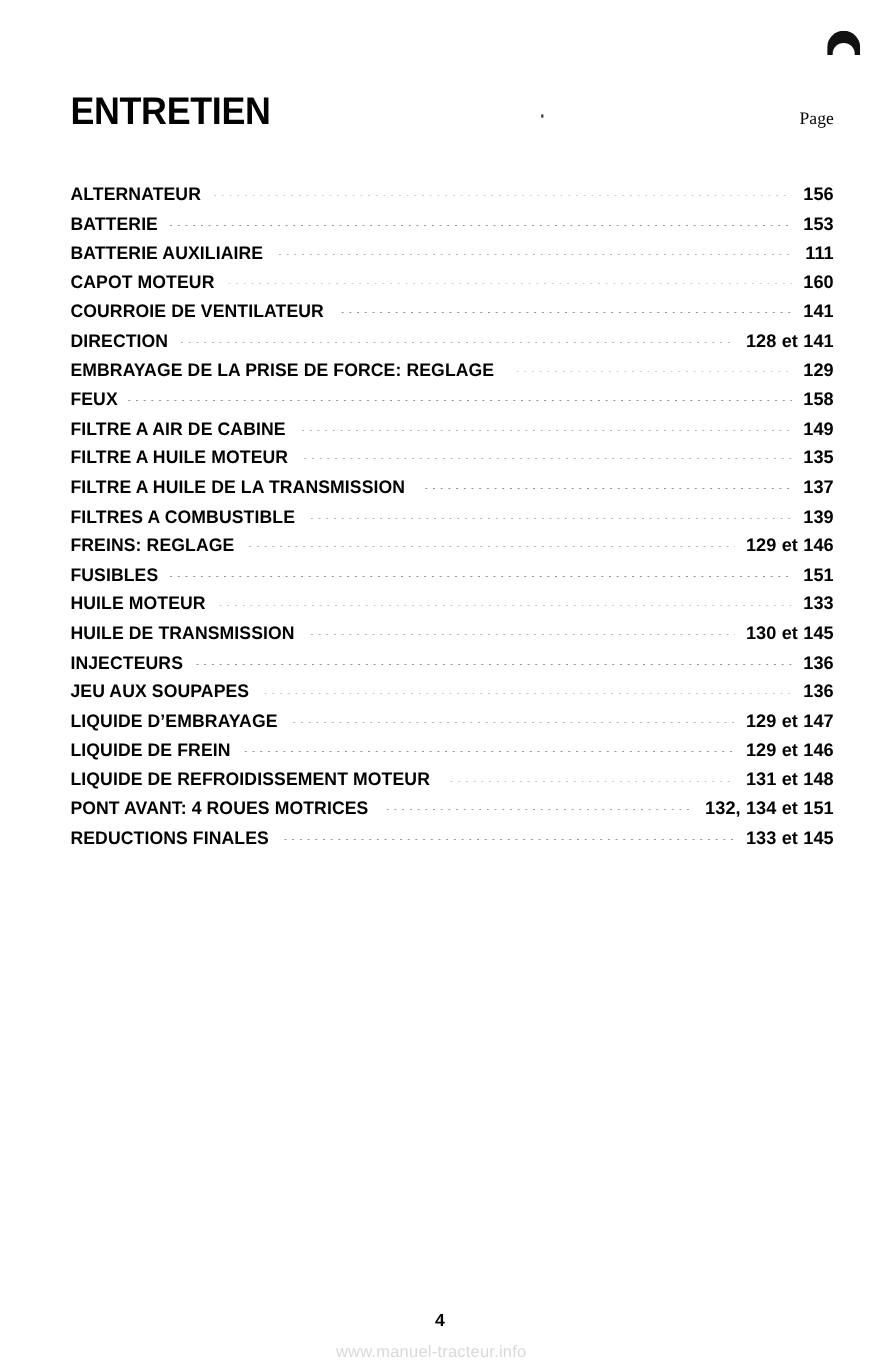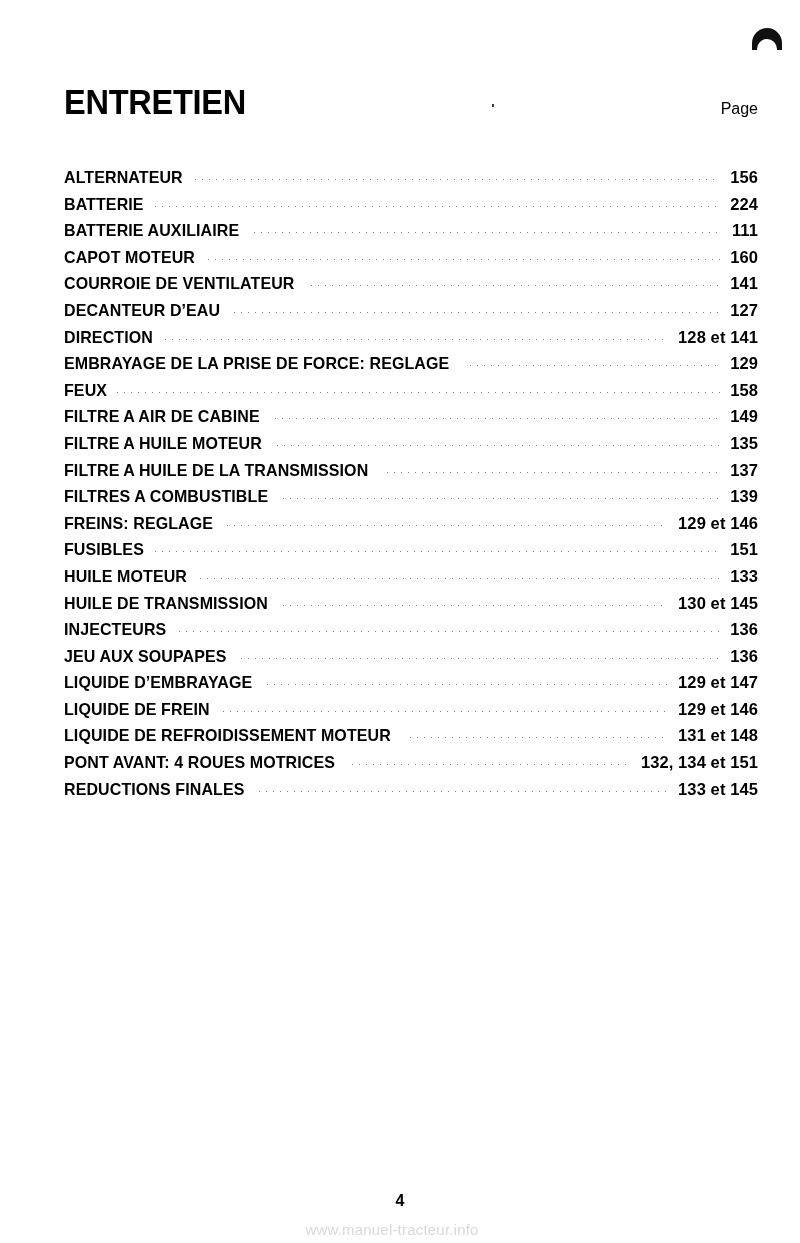--- a/index.html
+++ b/index.html
@@ -67,20 +67,21 @@
     white-space: nowrap;
   }
   .page-label {
     position: absolute;
     right: 0;
     top: 17px;
     font-size: 16px;
     font-weight: normal;
     line-height: 20px;
     white-space: nowrap;
+    font-family: Liberation Serif, serif;
   }
   .speck {
     position: absolute;
     left: 428px;
     top: 22px;
     width: 2px;
     height: 3px;
     background: #3a3a3a;
   }
 
@@ -165,41 +166,36 @@
 
 <div class="toc">
     <div class="toc-row">
       <span class="entry-title">ALTERNATEUR</span>
       <span class="leader"></span>
       <span class="entry-pages">156</span>
     </div>
     <div class="toc-row">
       <span class="entry-title">BATTERIE</span>
       <span class="leader"></span>
-      <span class="entry-pages">224</span>
+      <span class="entry-pages">153</span>
     </div>
     <div class="toc-row">
       <span class="entry-title">BATTERIE  AUXILIAIRE</span>
       <span class="leader"></span>
       <span class="entry-pages">111</span>
     </div>
     <div class="toc-row">
       <span class="entry-title">CAPOT MOTEUR</span>
       <span class="leader"></span>
       <span class="entry-pages">160</span>
     </div>
     <div class="toc-row">
       <span class="entry-title">COURROIE DE VENTILATEUR</span>
       <span class="leader"></span>
       <span class="entry-pages">141</span>
-    </div>
-    <div class="toc-row">
-      <span class="entry-title">DECANTEUR  D’EAU</span>
-      <span class="leader"></span>
-      <span class="entry-pages">127</span>
     </div>
     <div class="toc-row">
       <span class="entry-title">DIRECTION</span>
       <span class="leader"></span>
       <span class="entry-pages">128 et 141</span>
     </div>
     <div class="toc-row">
       <span class="entry-title">EMBRAYAGE DE LA PRISE DE FORCE: REGLAGE</span>
       <span class="leader"></span>
       <span class="entry-pages">129</span>

